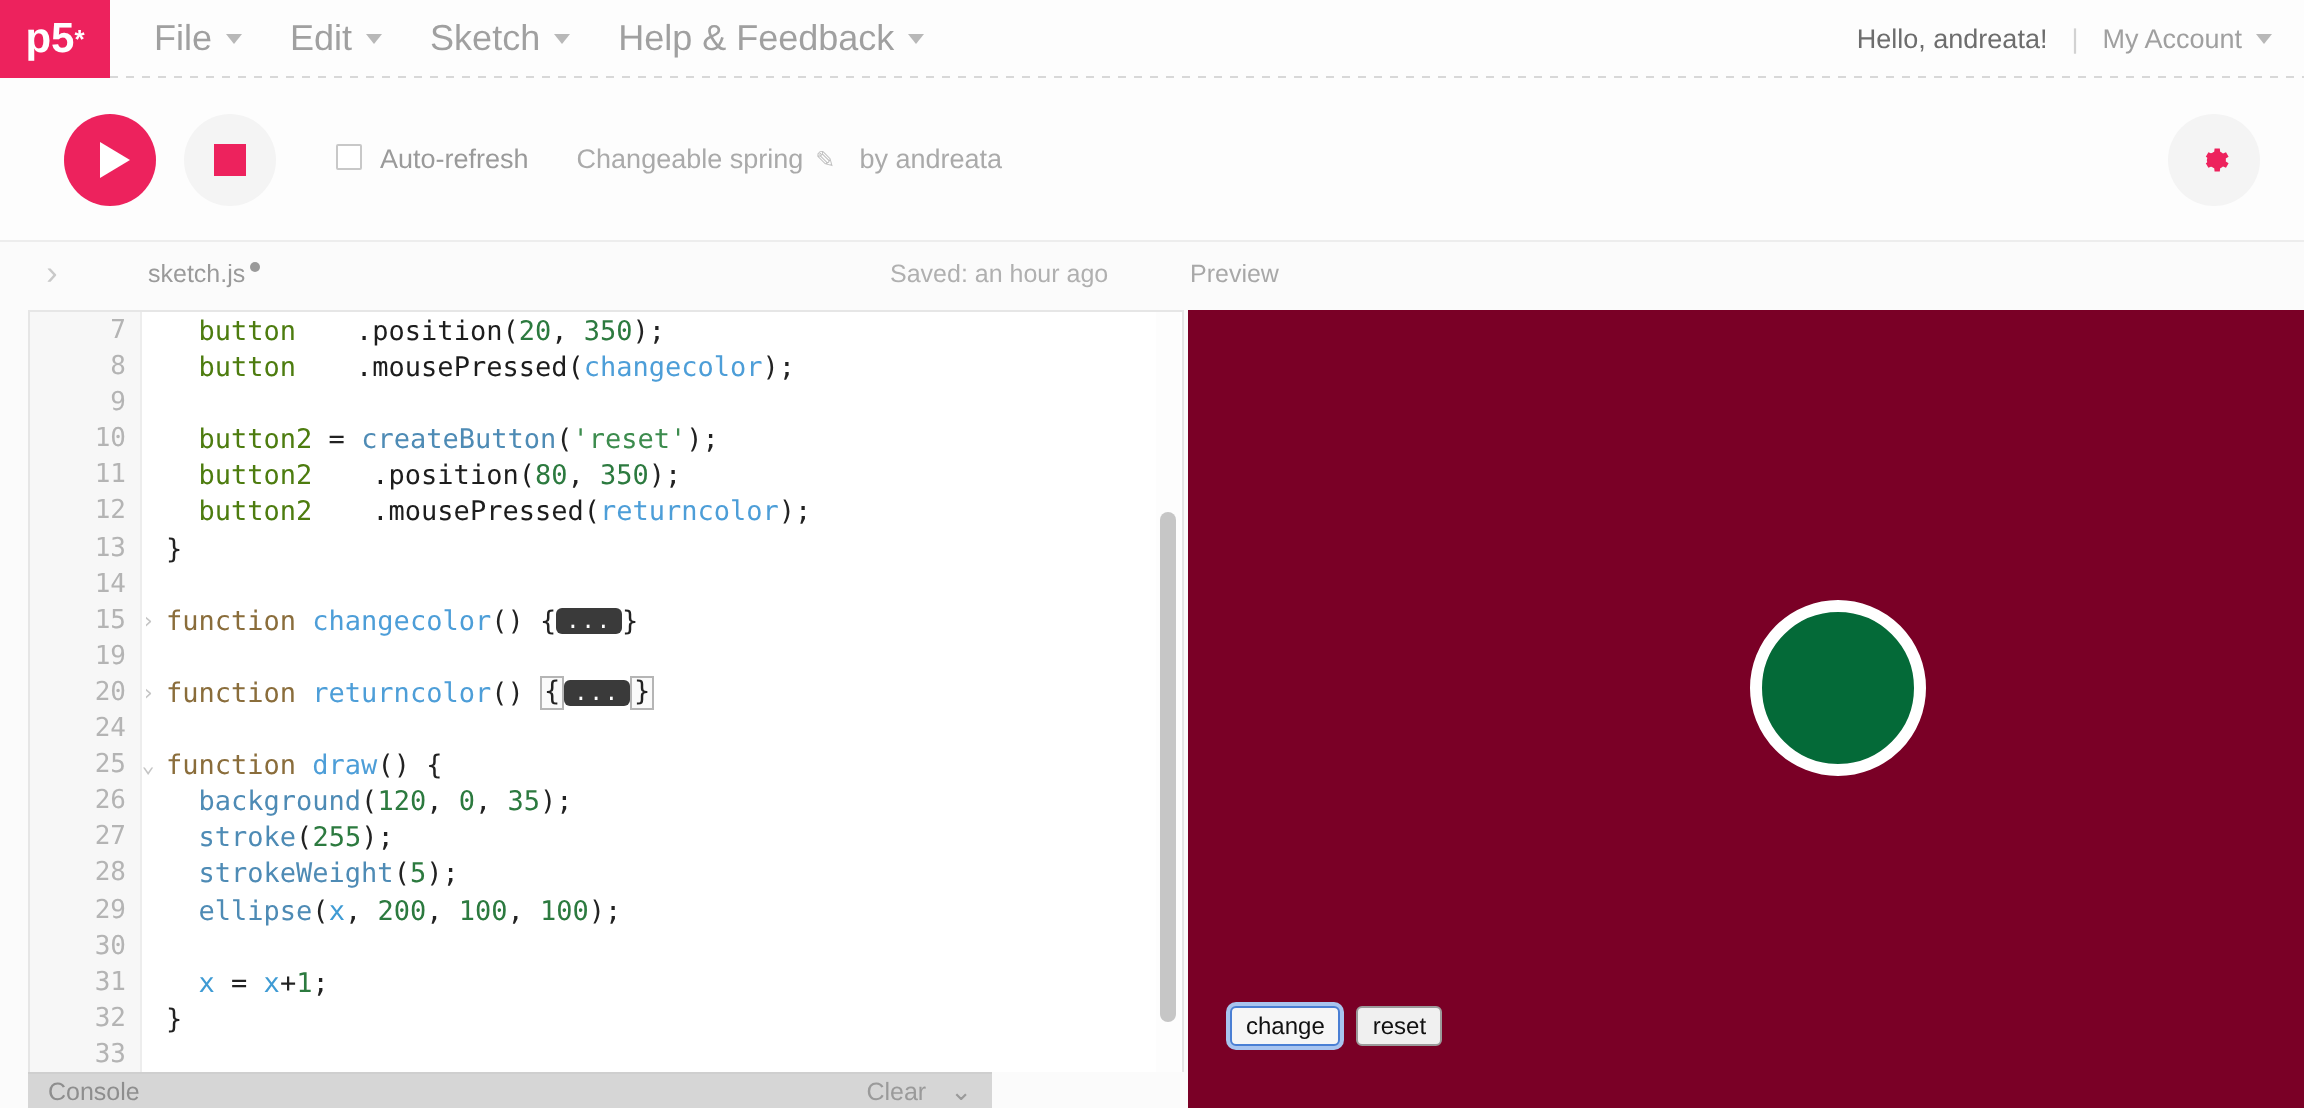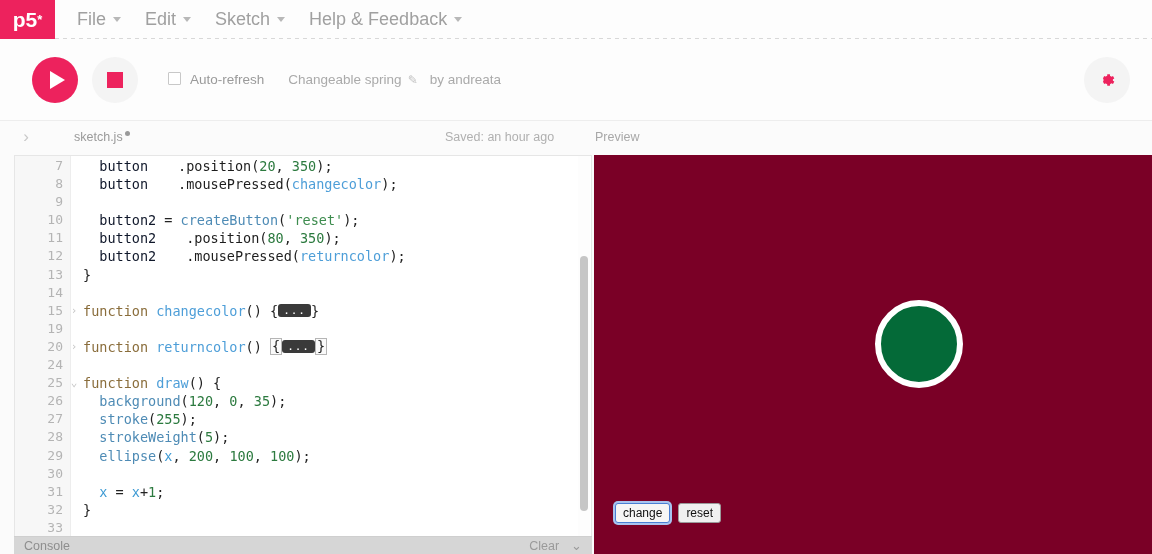--- a/index.html
+++ b/index.html
@@ -123,21 +123,21 @@
   .gutter .ln {
     color: #b4b4b4; text-align: right; padding-right: 7px;
     position: relative; font-size: 13px;
   }
   .fold-arrow {
     position: absolute; right: -9px; top: 0; width: 10px;
     color: #c5c5c5; font-size: 11px; text-align: center; cursor: pointer;
   }
   .code-inner .ln { color: #2b2b2b; padding-left: 12px; }
 
-  .tk-var   { color: #0f172a; }      
+  .tk-var   { color: #4d7c0f; }      
   .tk-prop  { color: #1d1d1d; padding-left: 30px; }      
   .tk-fn    { color: #4d9ed8; }      
   .tk-p5    { color: #4e8bb5; }      
   .tk-num   { color: #2c7a3f; }      
   .tk-str   { color: #3d8c4e; }      
   .tk-kw    { color: #8a6d3b; }      
   .tk-x     { color: #3f9bd4; }      
   .tk-punc  { color: #222222; }
 
   .fold-widget {
@@ -155,21 +155,21 @@
     position: absolute; right: 1px; top: 0; width: 12px; height: 381px;
     background: #fdfdfd;
   }
   .editor-thumb {
     position: absolute; right: 2px; top: 100px; width: 8px; height: 255px;
     background: #c6c6c6; border-radius: 5px; cursor: pointer;
   }
 
   
   .console {
-    position: absolute; top: 536px; left: 14px; width: 578px; height: 18px;
+    position: absolute; top: 536px; left: 14px; width: 482px; height: 18px;
     background: #d6d6d6; border-top: 1px solid #cfcfcf;
     display: flex; align-items: center; padding: 0 10px;
   }
   .console-title { color: #8e8e8e; font-size: 12.5px; }
   .console-right { margin-left: auto; display: flex; align-items: center; gap: 12px; }
   .console-clear { color: #9a9a9a; font-size: 12.5px; cursor: pointer; }
   .console-chev { color: #9a9a9a; font-size: 13px; cursor: pointer; }
 
   
   .preview {
@@ -211,20 +211,28 @@
         <span class="caret"></span>
       </div>
       <div class="nav-item">
         <span>Sketch</span>
         <span class="caret"></span>
       </div>
       <div class="nav-item">
         <span>Help &amp; Feedback</span>
         <span class="caret"></span>
       </div>
+    </div>
+    <div class="nav-right">
+      <span class="greeting">Hello, andreata!</span>
+      <span class="sep">|</span>
+      <span class="account">
+        <span>My Account</span>
+        <span class="caret"></span>
+      </span>
     </div>
   </div>
   <div class="nav-underline"></div>
 
   <div class="toolbar">
     <button class="btn-circle btn-play">
       <span class="play-tri"></span>
     </button>
     <button class="btn-circle btn-stop">
       <span class="stop-sq"></span>

